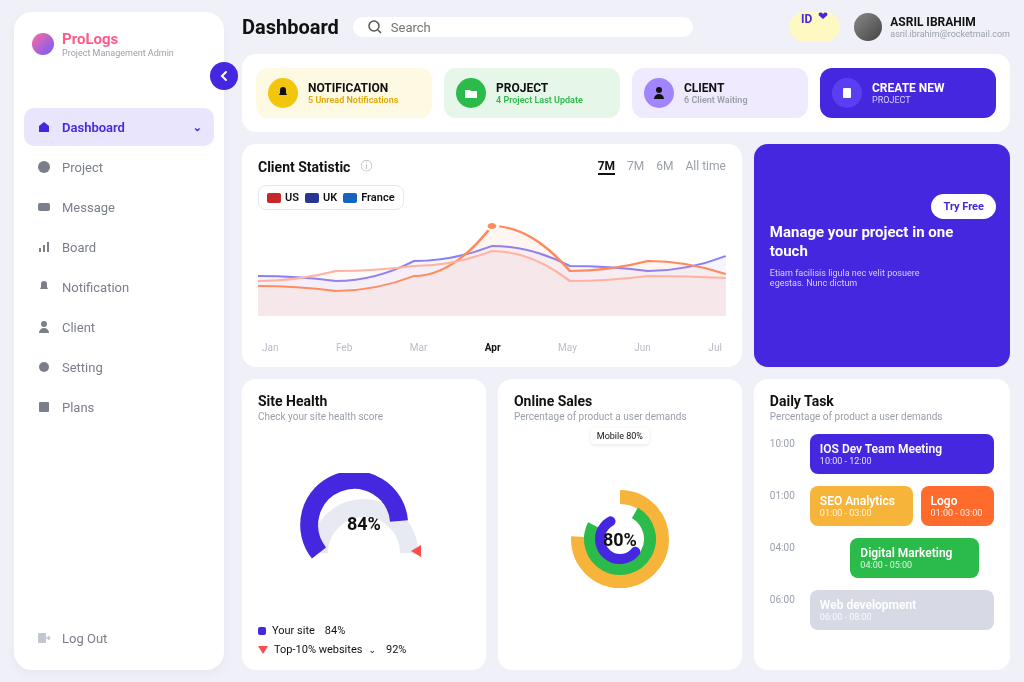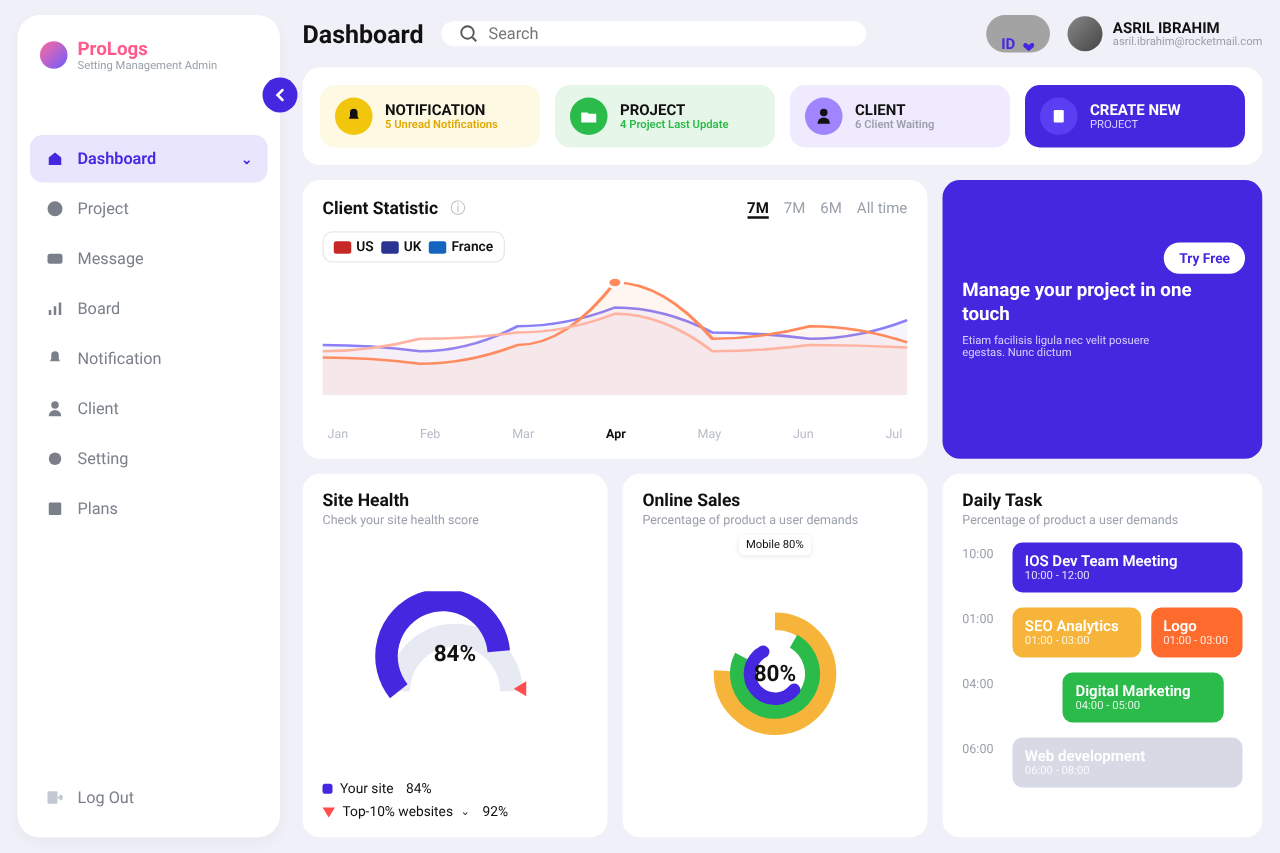--- a/index.html
+++ b/index.html
@@ -15,21 +15,21 @@
 .nav-item{display:flex;align-items:center;gap:10px;padding:11px 12px;border-radius:10px;color:#7a7f8a;cursor:pointer}
 .nav-item.active{background:#e8e5fd;color:#4527e0;font-weight:600}
 .nav-item .chev{margin-left:auto;font-size:11px}
 .nav-icon{width:16px;height:16px;display:flex;align-items:center;justify-content:center}
 .logout{margin-top:auto;display:flex;align-items:center;gap:10px;padding:10px 12px;color:#7a7f8a;cursor:pointer}
 .main{flex:1;display:flex;flex-direction:column;gap:12px;overflow:hidden}
 .topbar{display:flex;align-items:center;gap:14px}
 .page-title{font-size:20px;font-weight:700}
 .search{flex:1;max-width:340px;background:#fff;border-radius:22px;height:20px;display:flex;align-items:center;padding:0 14px;gap:8px;color:#9aa0aa}
 .search input{border:none;outline:none;flex:1;font-size:13px}
-.lang-pill{margin-left:auto;background:#a3a3a3;color:#4527e0;height:30px;padding:0 12px;border-radius:16px;display:flex;align-items:flex-end;gap:6px;font-weight:700;font-size:12px;cursor:pointer}
+.lang-pill{margin-left:auto;background:#fef9c3;color:#4527e0;height:30px;padding:0 12px;border-radius:16px;display:flex;align-items:flex-start;gap:6px;font-weight:700;font-size:12px;cursor:pointer}
 .user{display:flex;align-items:center;gap:8px}
 .avatar{width:28px;height:28px;border-radius:50%;background:linear-gradient(135deg,#888,#444)}
 .user-name{font-size:12px;font-weight:700}
 .user-email{font-size:9px;color:#9aa0aa}
 .cards{display:flex;gap:12px;background:#fff;border-radius:14px;padding:14px}
 .card{flex:1;border-radius:12px;padding:10px 12px;display:flex;align-items:center;gap:10px}
 .card.yellow{background:#fef9e3}
 .card.green{background:#e6f6e8}
 .card.lav{background:#efeafe}
 .card.purple{background:#4527e0;color:#fff}
@@ -86,21 +86,21 @@
 </style>
 </head>
 <body>
 
 <div class="layout">
   <aside class="sidebar">
     <div class="logo-row">
       <div class="logo-mark"></div>
       <div>
         <div class="logo-text">ProLogs</div>
-        <div class="logo-sub">Setting Management Admin</div>
+        <div class="logo-sub">Project Management Admin</div>
       </div>
     </div>
     <div class="collapse-btn">
       <svg width="12" height="12" viewBox="0 0 12 12">
           <path d="M8 2L4 6l4 4" stroke="#fff" stroke-width="2" fill="none" stroke-linecap="round"></path>
         </svg>
     </div>
     <nav class="nav" id="nav">
         <div class="nav-item active">
           <span class="nav-icon">

